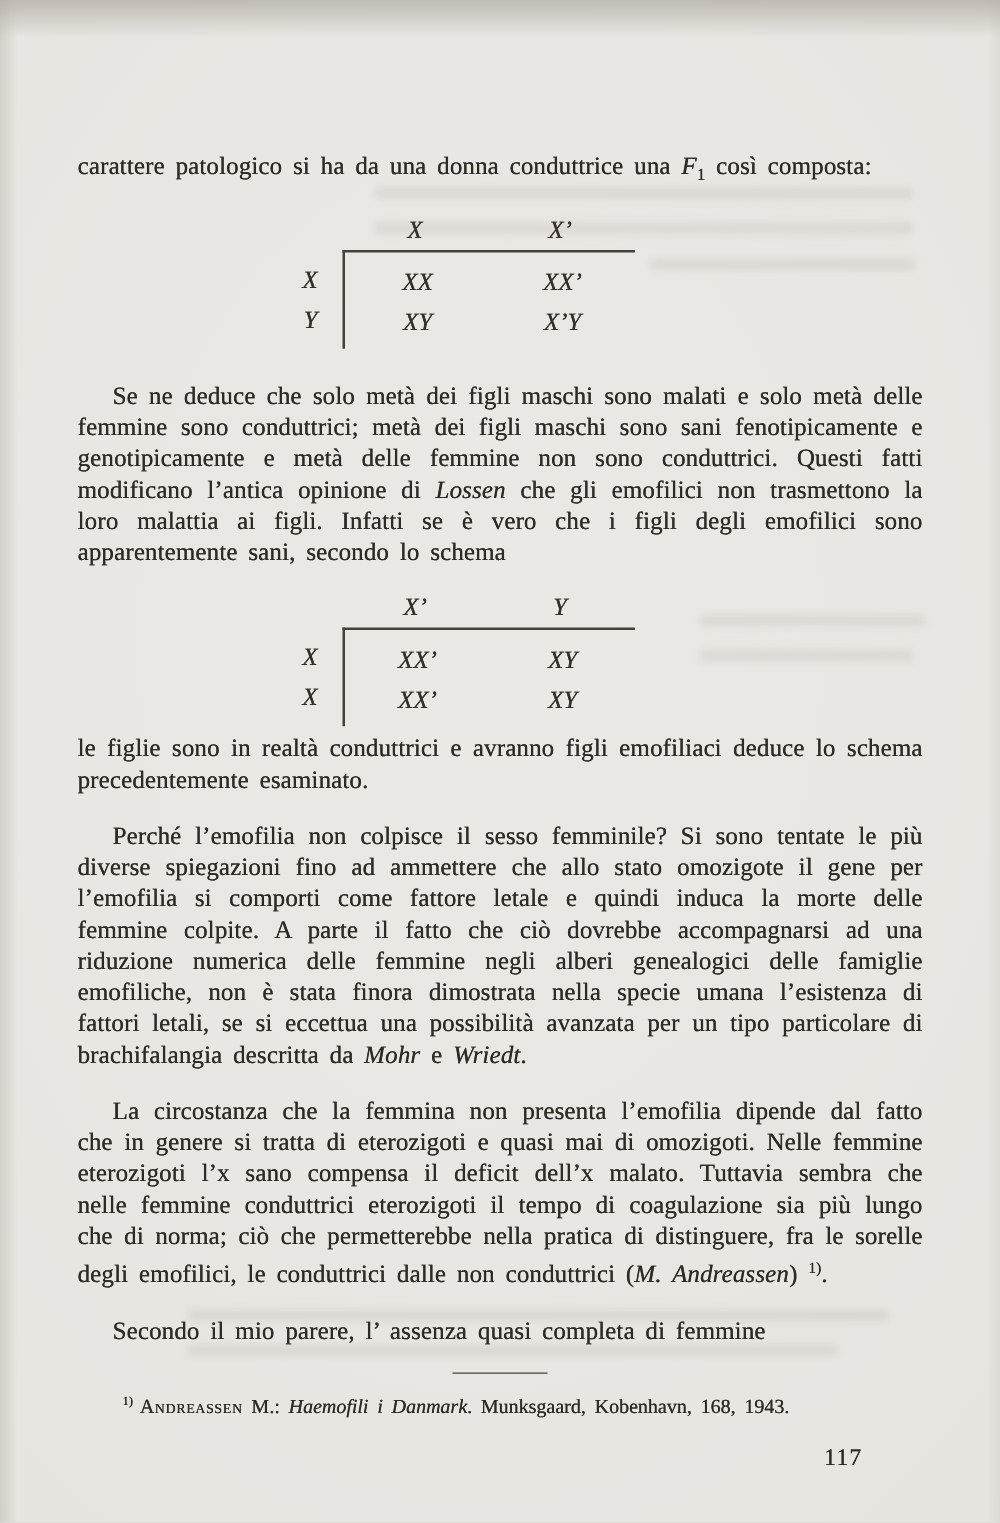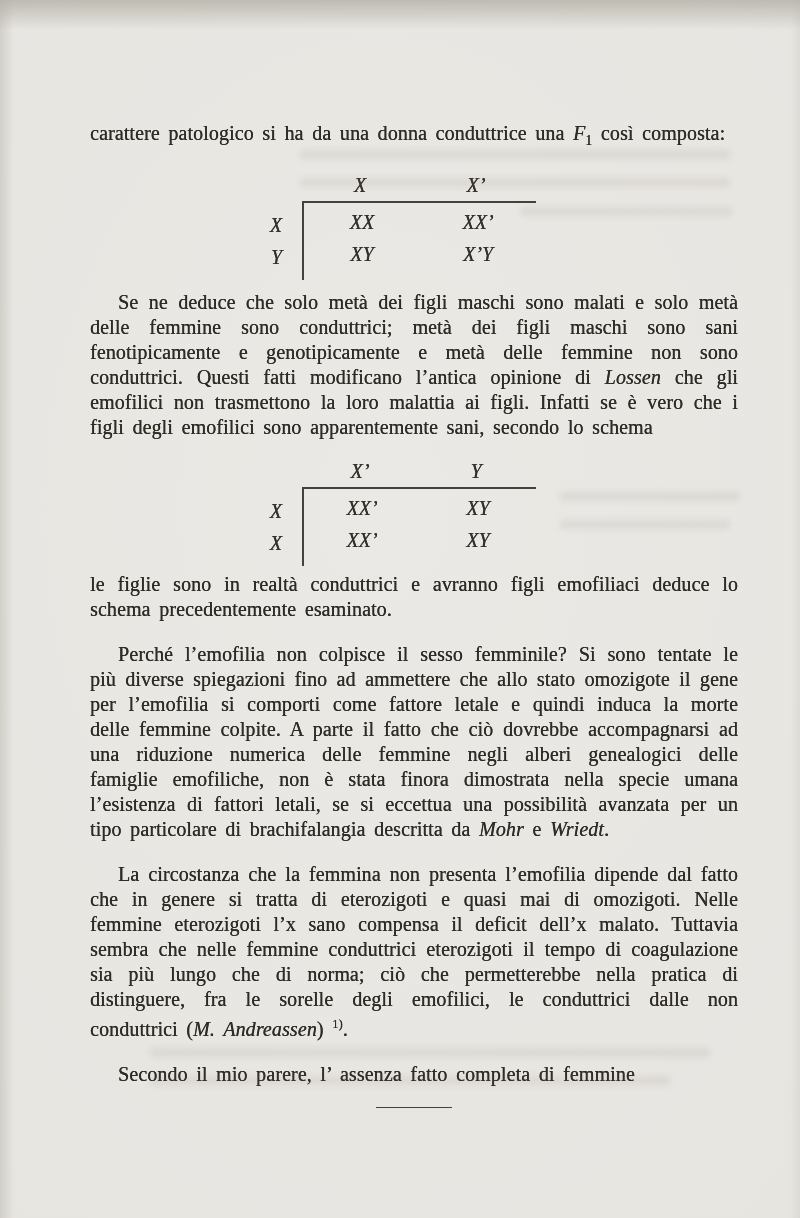--- a/index.html
+++ b/index.html
@@ -6,21 +6,21 @@
   html, body {
     margin: 0;
     padding: 0;
     background: #dcdad4;
   }
   .sheet {
     position: relative;
     width: 800px;
     height: 1218px;
     box-sizing: border-box;
-    padding: 100px 62px 0 90px;
+    padding: 100px 62px 0 62px;
     overflow: hidden;
     font-family: "Liberation Serif", "DejaVu Serif", serif;
     color: #2f2c26;
     background:
       linear-gradient(180deg, rgba(176,172,163,0.75) 0px, rgba(176,172,163,0.0) 30px),
       linear-gradient(90deg, rgba(160,155,146,0.30) 0px, rgba(160,155,146,0.0) 14px),
       linear-gradient(270deg, rgba(160,155,146,0.14) 0px, rgba(160,155,146,0.0) 10px),
       radial-gradient(130% 120% at 48% 42%, #ebe9e5 0%, #e7e5e0 60%, #dedcd6 100%);
   }
   
@@ -75,23 +75,23 @@
     display: flex;
     flex-direction: column;
     align-items: flex-end;
   }
   .p-rh { height: 32px; display: flex; align-items: center; }
   .p-cells {
     border-left: 2px solid #45423c;
     border-top: 2px solid #45423c;
     padding: 8px 0 5px 0;
   }
-  .p-r { display: flex; height: 32px; }
+  .p-r { display: flex; height: 32px; align-items: center; }
 
-  .m-deduce   { margin-top: 10px; }
+  .m-deduce   { margin-top: 26px; }
   .m-figlie   { margin-top: 6px; }
   .m-perche   { margin-top: 15px; }
 
   .footnote-rule {
     margin-top: 12px;
     width: 76px;
     border: 0;
     border-top: 1.5px solid #45423c;
   }
   .footnote {
@@ -174,19 +174,21 @@
       </div>
     </div>
   </div>
 
   <p class="para m-figlie"><span>le figlie sono in realtà conduttrici e avranno figli emofiliaci deduce lo schema precedentemente esaminato.</span></p>
 
   <p class="para ind m-perche"><span>Perché l’emofilia non colpisce il sesso femminile? Si sono tentate le più diverse spiegazioni fino ad ammettere che allo stato omozigote il gene per l’emofilia si comporti come fattore letale e quindi induca la morte delle femmine colpite. A parte il fatto che ciò dovrebbe accompagnarsi ad una riduzione numerica delle femmine negli alberi genealogici delle famiglie emofiliche, non è stata finora dimostrata nella specie umana l’esistenza di fattori letali, se si eccettua una possibilità avanzata per un tipo particolare di brachifalangia descritta da </span><span class="it">Mohr</span><span> e </span><span class="it">Wriedt</span><span>.</span></p>
 
   <p class="para ind"><span>La circostanza che la femmina non presenta l’emofilia dipende dal fatto che in genere si tratta di eterozigoti e quasi mai di omozigoti. Nelle femmine eterozigoti l’x sano compensa il deficit dell’x malato. Tuttavia sembra che nelle femmine conduttrici eterozigoti il tempo di coagulazione sia più lungo che di norma; ciò che permetterebbe nella pratica di distinguere, fra le sorelle degli emofilici, le conduttrici dalle non conduttrici (</span><span class="it">M. Andreassen</span><span>) </span><span class="sup">1)</span><span>.</span></p>
 
-  <p class="para ind"><span>Secondo il mio parere, l’ assenza fatto completa di femmine</span></p>
+  <p class="para ind"><span>Secondo il mio parere, l’ assenza quasi completa di femmine</span></p>
 
   <hr class="footnote-rule">
 
+  <p class="footnote"><span class="sup">1) </span><span class="sc">Andreassen</span><span> M.: </span><span class="it">Haemofili i Danmark</span><span>. Munksgaard, Kobenhavn, 168, 1943.</span></p>
 
+  <div class="page-number">117</div>
 
 </div>
 
 </body></html>

